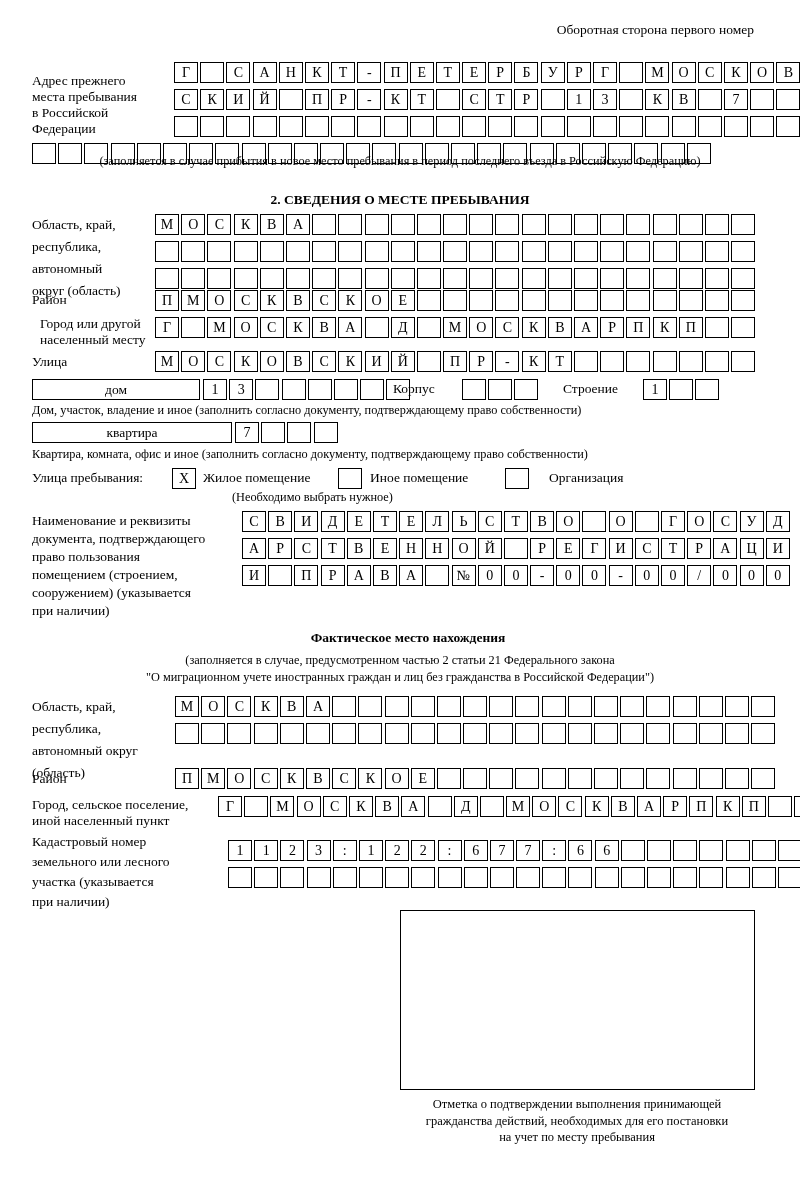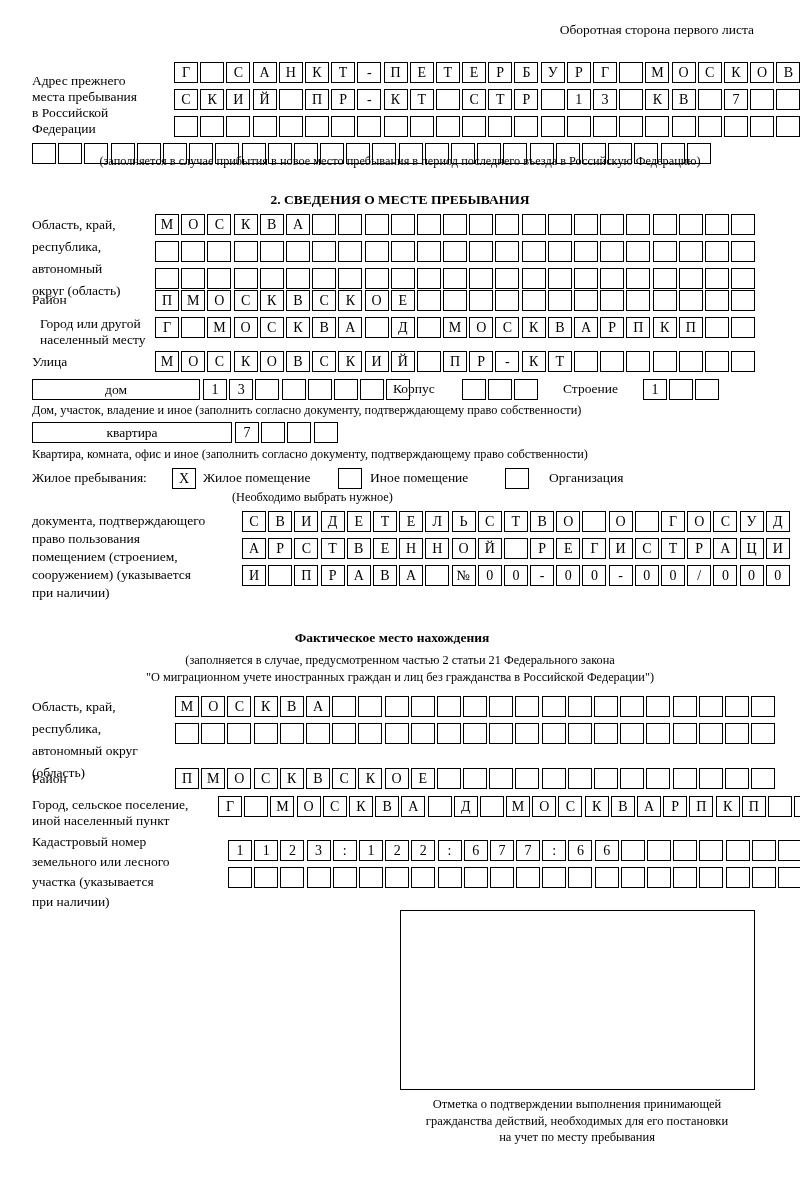--- a/index.html
+++ b/index.html
@@ -91,21 +91,21 @@
     font-size: 13.5px;
     line-height: 19px;
     text-align: center;
   }
 </style>
 </head>
 <body>
 
 <div class="page">
 
-  <div class="hdr-right">Оборотная сторона первого листа</div>
+  <div class="hdr-right">Оборотная сторона первого номер</div>
 
   <div class="abs" style="left:32px; top:62px; width:140px;margin-top:11px;">
     <div class="lbl">Адрес прежнего</div>
     <div class="lbl">места пребывания</div>
     <div class="lbl">в Российской</div>
     <div class="lbl">Федерации</div>
   </div>
 
   <div class="abs boxrow" id="pa-row0" style="left:174px; top:62px;">
       <div class="cell">Г</div>
@@ -412,30 +412,31 @@
 
   <div class="abs framebox wide-label-box" style="left:32px; top:422px; width:200px;">квартира</div>
   <div class="abs boxrow" id="s2-flat" style="left:235px; top:422px;">
       <div class="cell">7</div>
       <div class="cell"></div>
       <div class="cell"></div>
       <div class="cell"></div>
     </div>
   <div class="abs small" style="left:32px; top:447px;">Квартира, комната, офис и иное (заполнить согласно документу, подтверждающему право собственности)</div>
 
-  <div class="abs lbl" style="left:32px; top:470px;">Жилое пребывания:</div>
+  <div class="abs lbl" style="left:32px; top:470px;">Улица пребывания:</div>
   <div class="abs cell" style="left:172px; top:468px; margin:0;">X</div>
   <div class="abs lbl" style="left:203px; top:470px;">Жилое помещение</div>
   <div class="abs cell" style="left:338px; top:468px; margin:0;"></div>
   <div class="abs lbl" style="left:370px; top:470px;text-align:center;">Иное помещение</div>
   <div class="abs cell" style="left:505px; top:468px; margin:0;"></div>
   <div class="abs lbl" style="left:549px; top:470px;">Организация</div>
   <div class="abs small" style="left:232px; top:490px;">(Необходимо выбрать нужное)</div>
 
   <div class="abs" style="left:32px; top:512px; width:215px;">
+    <div class="lbl" style="line-height:18px;">Наименование и реквизиты</div>
     <div class="lbl" style="line-height:18px;">документа, подтверждающего</div>
     <div class="lbl" style="line-height:18px;">право пользования</div>
     <div class="lbl" style="line-height:18px;">помещением (строением,</div>
     <div class="lbl" style="line-height:18px;">сооружением) (указывается</div>
     <div class="lbl" style="line-height:18px;">при наличии)</div>
   </div>
   <div class="abs boxrow" id="s2-doc0" style="left:242px; top:511px;">
       <div class="cell">С</div>
       <div class="cell">В</div>
       <div class="cell">И</div>
@@ -498,21 +499,21 @@
       <div class="cell">0</div>
       <div class="cell">-</div>
       <div class="cell">0</div>
       <div class="cell">0</div>
       <div class="cell">/</div>
       <div class="cell">0</div>
       <div class="cell">0</div>
       <div class="cell">0</div>
     </div>
 
-  <div class="abs bold center" style="left:24px; top:630px; width:736px; font-size:13.5px;">Фактическое место нахождения</div>
+  <div class="abs bold center" style="left:40px; top:630px; width:736px; font-size:13.5px;">Фактическое место нахождения</div>
   <div class="abs small center" style="left:32px; top:653px; width:736px;">(заполняется в случае, предусмотренном частью 2 статьи 21 Федерального закона</div>
   <div class="abs small center" style="left:32px; top:670px; width:736px;">"О миграционном учете иностранных граждан и лиц без гражданства в Российской Федерации")</div>
 
   <div class="abs" style="left:32px; top:696px; width:150px;">
     <div class="lbl" style="line-height:22px;">Область, край,</div>
     <div class="lbl" style="line-height:22px;">республика,</div>
     <div class="lbl" style="line-height:22px;">автономный округ</div>
     <div class="lbl" style="line-height:22px;">(область)</div>
   </div>
   <div class="abs boxrow" id="s3-reg0" style="left:175px; top:696px;">

